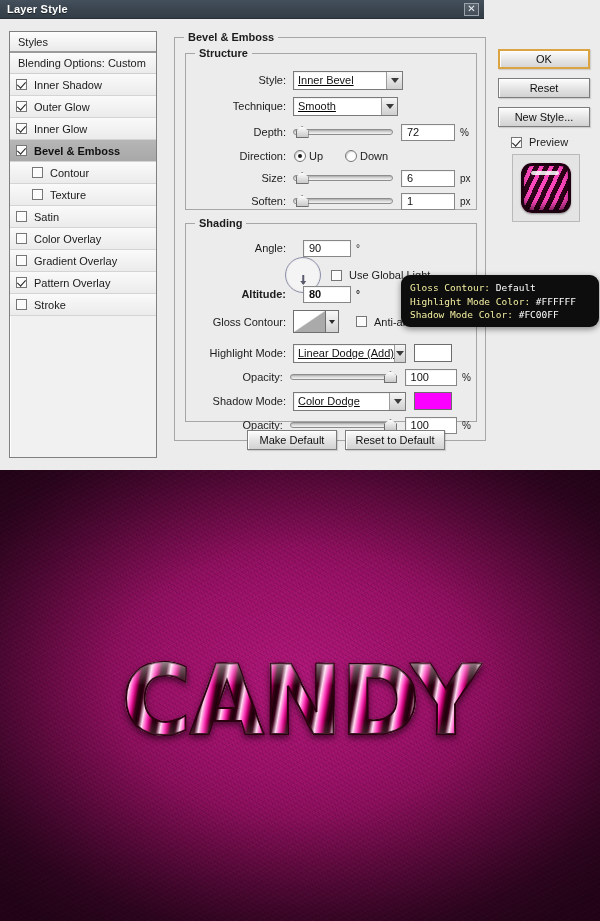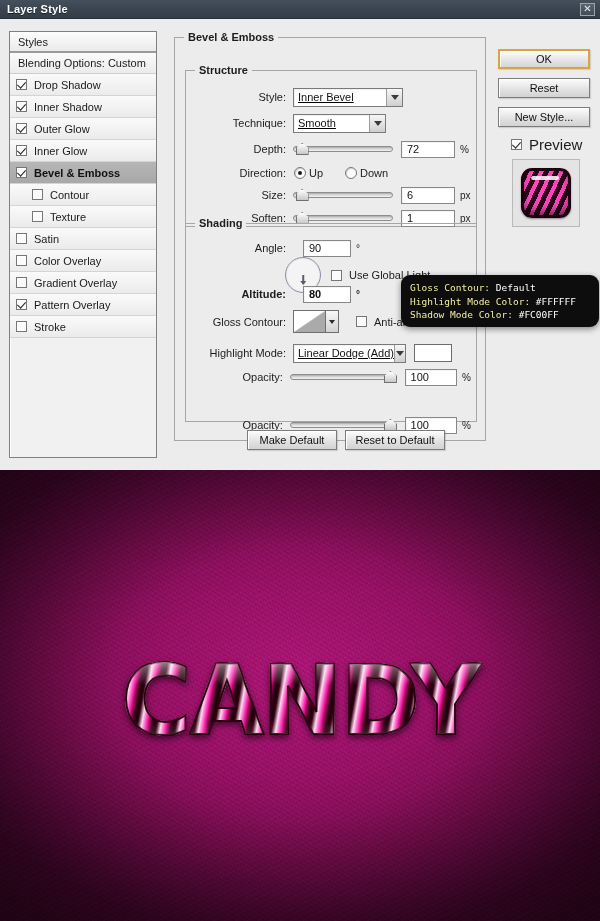--- a/index.html
+++ b/index.html
@@ -8,21 +8,21 @@
     width: 600px; height: 921px;
     overflow: hidden;
     font-family: "Liberation Sans", sans-serif;
   }
   body { background: #ececec; }
 
   #root { position: relative; width: 600px; height: 921px; }
 
   
   .titlebar {
-    position: absolute; left: 0; top: 0; width: 600px; height: 19px;
+    position: absolute; left: 0; top: 0; width: 484px; height: 19px;
     background: linear-gradient(to bottom, #44505c 0%, #3b4651 45%, #333d47 100%);
     border-bottom: 1px solid #252d35;
     display: flex; align-items: center;
   }
   .titlebar .title {
     color: #ffffff; font-size: 11px; font-weight: bold;
     padding-left: 7px; letter-spacing: .2px;
     text-shadow: 0 1px 0 rgba(0,0,0,.5);
   }
   .titlebar .spacer { flex: 1; }
@@ -88,21 +88,21 @@
   }
 
   
   .groupbox { position: absolute; border: 1px solid #a6a6a6; }
   .groupbox > .legend {
     position: absolute; top: -7px; left: 9px;
     background: #ececec; padding: 0 4px;
     font-size: 11px; font-weight: bold; color: #1c1c1c;
   }
   #bevel-group { left: 174px; top: 18px; width: 312px; height: 404px; }
-  #structure-group { left: 10px; top: 32px; width: 292px; height: 157px; }
+  #structure-group { left: 10px; top: 15px; width: 292px; height: 157px; }
   #shading-group { left: 10px; top: 185px; width: 292px; height: 199px; }
 
   
   .row { position: absolute; display: flex; align-items: center; height: 20px; }
   .lbl { font-size: 11px; color: #1c1c1c; text-align: right; }
 
   .sel {
     height: 19px; border: 1px solid #7a7a7a;
     background: #ffffff;
     display: flex; align-items: center;
@@ -211,21 +211,21 @@
   }
 
   
   .right-col { position: absolute; left: 498px; top: 30px; width: 94px; }
   .btn-wide { width: 92px; margin-bottom: 9px; }
   .btn-ok {
     border: 2px solid #d9a441;
     background: linear-gradient(to bottom,#fdfdfd,#e6e6e6 55%,#d6d6d6);
     text-align: center;
   }
-  .preview-row { display: flex; align-items: center; font-size: 15px; margin: 2px 0 6px 13px; color: #1c1c1c; }
+  .preview-row { display: flex; align-items: center; font-size: 11px; margin: 2px 0 6px 13px; color: #1c1c1c; }
   .thumb-frame {
     width: 68px; height: 68px; margin-left: 14px;
     background: #e4e4e4; border: 1px solid #b9b9b9;
     display: flex; align-items: center; justify-content: center;
   }
   .thumb-inner {
     width: 50px; height: 50px; border-radius: 11px;
     background:
       repeating-linear-gradient(115deg, rgba(255,70,190,.95) 0 4px, rgba(40,0,20,.95) 4px 9px),
       radial-gradient(circle at 35% 28%, #ff7ad4, #3a0020 75%);
@@ -316,24 +316,20 @@
   </div>
 
   <div class="dialog">
 
     <div class="styles-panel">
       <div class="styles-head">Styles</div>
       <div class="blend-row">Blending Options: Custom</div>
       <div id="fx-list">
           <div class="fx-row">
             <span class="cb checked"></span>
-            <span>Drop Shadow</span>
-          </div>
-          <div class="fx-row">
-            <span class="cb checked"></span>
             <span>Inner Shadow</span>
           </div>
           <div class="fx-row">
             <span class="cb checked"></span>
             <span>Outer Glow</span>
           </div>
           <div class="fx-row">
             <span class="cb checked"></span>
             <span>Inner Glow</span>
           </div>
@@ -381,21 +377,21 @@
         <div class="row" style="left:0;top:16px;width:280px;">
           <div class="lbl" style="width:100px;">Style:</div>
           <div class="sel" style="width:110px;margin-left:7px;">
             <span class="txt">Inner Bevel</span>
             <span class="arrow"></span>
           </div>
         </div>
 
         <div class="row" style="left:0;top:42px;width:280px;">
           <div class="lbl" style="width:100px;">Technique:</div>
-          <div class="sel" style="width:93px;margin-left:7px;gap:14px;">
+          <div class="sel" style="width:105px;margin-left:7px;gap:14px;">
             <span class="txt">Smooth</span>
             <span class="arrow"></span>
           </div>
         </div>
 
         <div class="row" style="left:0;top:68px;width:285px;">
           <div class="lbl" style="width:100px;">Depth:</div>
           <div class="slider" style="width:100px;margin-left:7px;">
             <div class="track"></div>
             <div class="knob" style="left: 2.61px;"></div>
@@ -485,20 +481,28 @@
         <div class="row" style="left:0;top:143px;width:285px;">
           <div class="lbl" style="width:100px;">Opacity:</div>
           <div class="slider" style="width:110px;margin-left:7px;">
             <div class="track"></div>
             <div class="knob" style="left: 94px;"></div>
           </div>
           <div class="numbox" style="width:54px;margin-left:8px;">100</div>
           <div class="unit">%</div>
         </div>
 
+        <div class="row" style="left:0;top:167px;width:285px;">
+          <div class="lbl" style="width:100px;">Shadow Mode:</div>
+          <div class="sel" style="width:113px;margin-left:7px;">
+            <span class="txt">Color Dodge</span>
+            <span class="arrow"></span>
+          </div>
+          <div class="swatch" style="width: 38px; margin-left: 8px; background-color: rgb(252, 0, 255);"></div>
+        </div>
 
         <div class="row" style="left:0;top:191px;width:285px;">
           <div class="lbl" style="width:100px;">Opacity:</div>
           <div class="slider" style="width:110px;margin-left:7px;">
             <div class="track"></div>
             <div class="knob" style="left: 94px;"></div>
           </div>
           <div class="numbox" style="width:54px;margin-left:8px;">100</div>
           <div class="unit">%</div>
         </div>

